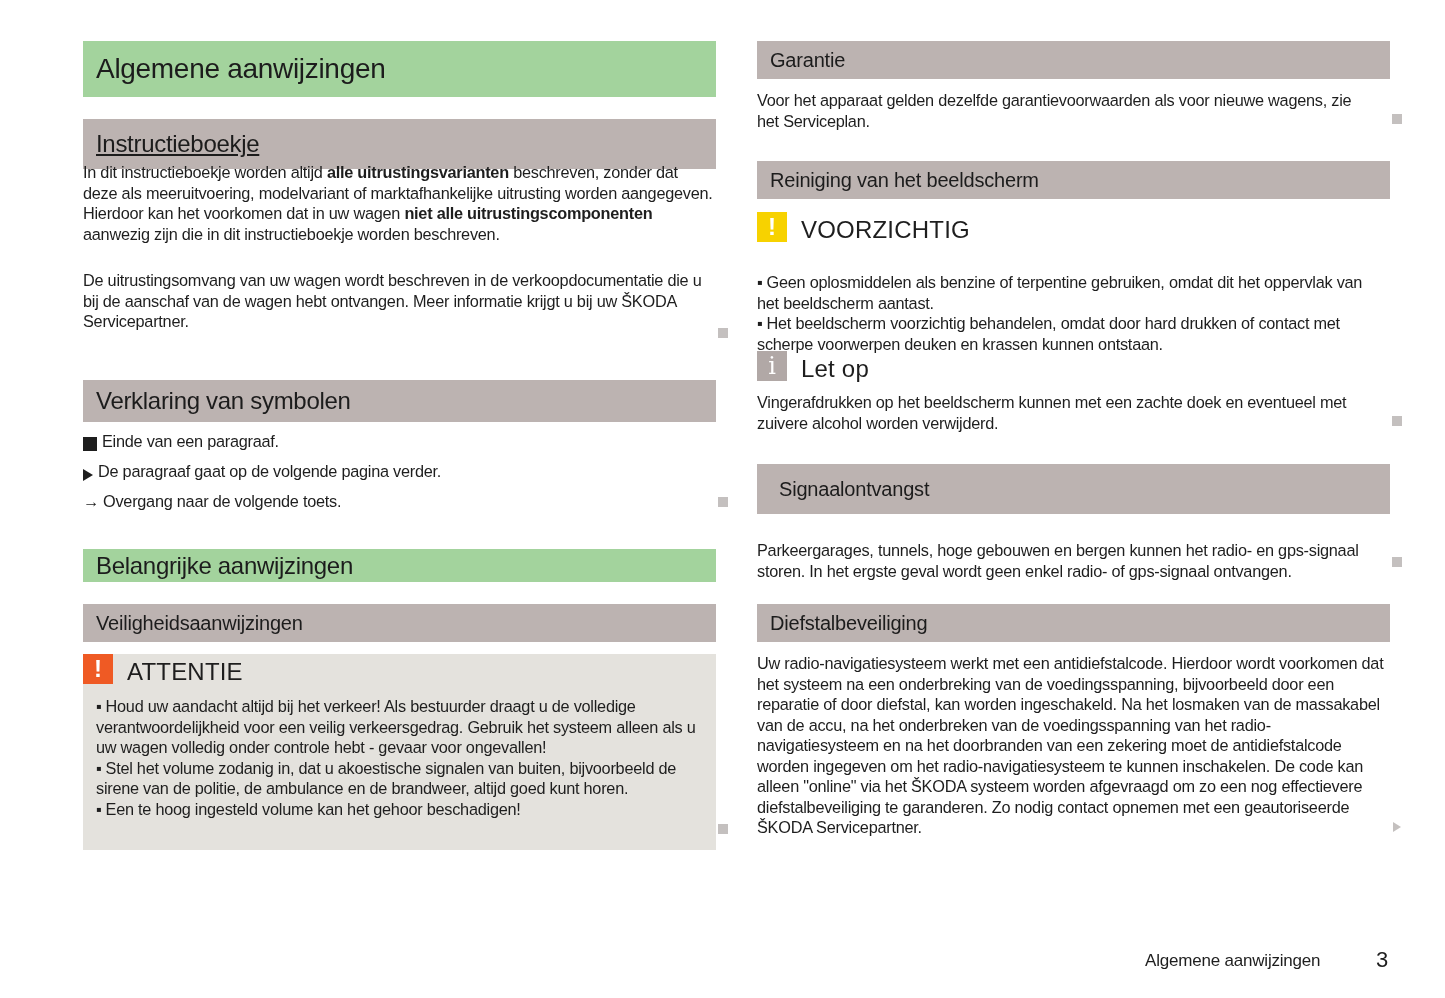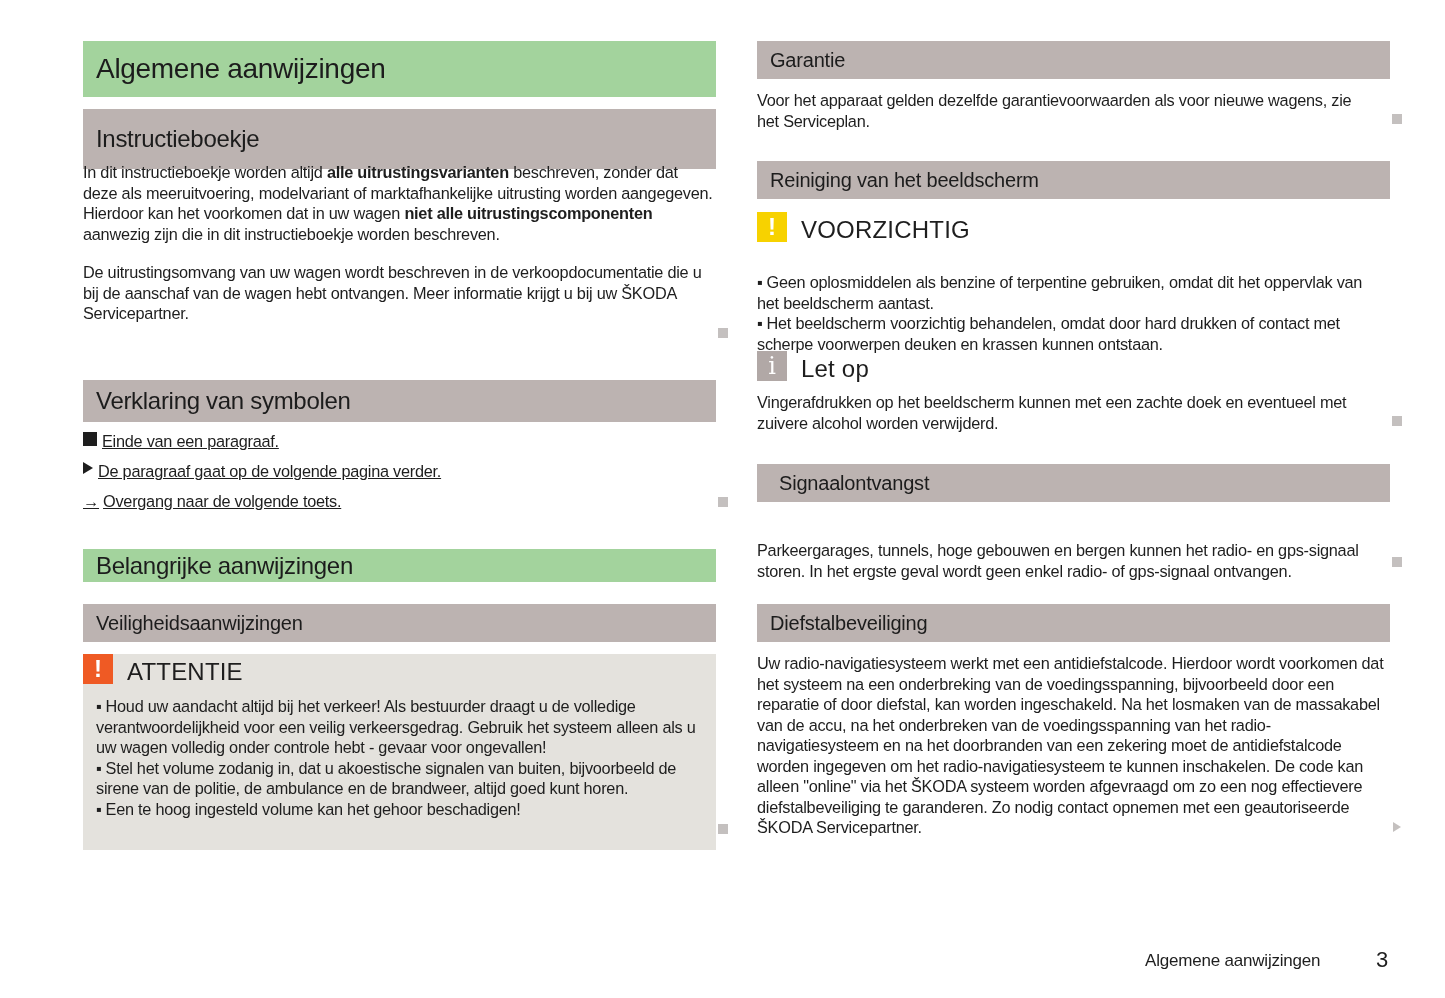--- a/index.html
+++ b/index.html
@@ -17,21 +17,21 @@
   .h2 { font-size:24px; font-family:"Liberation Sans",sans-serif; letter-spacing:-0.3px; }
   .h3 { font-size:20px; font-family:"Liberation Sans",sans-serif; letter-spacing:-0.2px; }
   .text { position:absolute; left:0; right:0; font-size:16.3px; line-height:20.5px;
           font-family:"Liberation Sans",sans-serif; letter-spacing:-0.25px; }
   .text p { margin:0; }
   .text b { font-weight:bold; }
   .endmark { position:absolute; width:10px; height:10px; background:#c4c0bf; }
   .contmark { position:absolute; width:0; height:0; border-left:8px solid #c4c0bf;
               border-top:5px solid transparent; border-bottom:5px solid transparent; }
   .sym-row { position:absolute; left:0; font-size:16.3px; font-family:"Liberation Sans",sans-serif;
-             letter-spacing:-0.25px; display:flex; align-items:flex-start;text-decoration:underline; }
+             letter-spacing:-0.25px; display:flex; align-items:flex-end; }
   .sym-square { width:14px; height:14px; background:#1e1e1e; margin-right:5px; display:inline-block; }
   .sym-tri { width:0; height:0; border-left:10px solid #1e1e1e; border-top:6px solid transparent;
              border-bottom:6px solid transparent; margin-right:5px; display:inline-block; }
   .sym-arrow { margin-right:4px; }
   .warnbox { position:absolute; left:0; right:0; background:#e4e2dd; }
   .icon-box { position:absolute; width:30px; height:30px; color:#fff; font-weight:bold;
               font-size:24px; display:flex; align-items:center; justify-content:center;
               font-family:"Liberation Sans",sans-serif; }
   .icon-orange { background:#ef5a24; }
   .icon-yellow { background:#f7d200; }
@@ -43,28 +43,28 @@
   .footer-page { position:absolute; left:1376px; top:947px; font-size:22px;
                  font-family:"Liberation Sans",sans-serif; }
 </style>
 </head>
 <body>
 
 <div class="col col-left">
   <div class="bar bar-green h1" style="top:41px;height:56px;">
     <span>Algemene aanwijzingen</span>
   </div>
-  <div class="bar bar-grey h2" style="top:109px;height:60px;">
+  <div class="bar bar-grey h2" style="top:119px;height:50px;text-decoration:underline;">
     <span>Instructieboekje</span>
   </div>
 
   <div class="text" style="top:162px;">
     <p><span>In dit instructieboekje worden altijd </span><b>alle uitrustingsvarianten</b><span> beschreven, zonder dat deze als meeruitvoering, modelvariant of marktafhankelijke uitrusting worden aangegeven.</span></p>
     <p style=""><span>Hierdoor kan het voorkomen dat in uw wagen </span><b>niet alle uitrustingscomponenten</b><span> aanwezig zijn die in dit instructieboekje worden beschreven.</span></p>
-    <p style="margin-top:18px;">De uitrustingsomvang van uw wagen wordt beschreven in de verkoopdocumentatie die u bij de aanschaf van de wagen hebt ontvangen. Meer informatie krijgt u bij uw ŠKODA Servicepartner.</p>
+    <p style="margin-top:26px;">De uitrustingsomvang van uw wagen wordt beschreven in de verkoopdocumentatie die u bij de aanschaf van de wagen hebt ontvangen. Meer informatie krijgt u bij uw ŠKODA Servicepartner.</p>
   </div>
   <div class="endmark" style="left:635px;top:328px;"></div>
 
   <div class="bar bar-grey h2" style="top:380px;height:42px;">
     <span>Verklaring van symbolen</span>
   </div>
   <div class="sym-row" style="top:432px;">
     <span class="sym-square"></span>
     <span>Einde van een paragraaf.</span>
   </div>
@@ -111,21 +111,21 @@
   <div class="warn-title" style="left:44px;top:216px;">VOORZICHTIG</div>
   <div class="text" style="top:253px;right:8px;margin-top:19px;">
     <p class="bullet">Geen oplosmiddelen als benzine of terpentine gebruiken, omdat dit het oppervlak van het beeldscherm aantast.</p>
     <p class="bullet">Het beeldscherm voorzichtig behandelen, omdat door hard drukken of contact met scherpe voorwerpen deuken en krassen kunnen ontstaan.</p>
   </div>
   <div class="icon-box icon-grey" style="left:0;top:351px;">i</div>
   <div class="warn-title" style="left:44px;top:355px;">Let op</div>
   <div class="text" style="top:392px;right:8px;">Vingerafdrukken op het beeldscherm kunnen met een zachte doek en eventueel met zuivere alcohol worden verwijderd.</div>
   <div class="endmark" style="left:635px;top:416px;"></div>
 
-  <div class="bar bar-grey h3" style="top:464px;height:38px;padding-left:22px;">
+  <div class="bar bar-grey h3" style="top:464px;height:50px;padding-left:22px;">
     <span>Signaalontvangst</span>
   </div>
   <div class="text" style="top:540px;right:16px;">Parkeergarages, tunnels, hoge gebouwen en bergen kunnen het radio- en gps-signaal storen. In het ergste geval wordt geen enkel radio- of gps-signaal ontvangen.</div>
   <div class="endmark" style="left:635px;top:557px;"></div>
 
   <div class="bar bar-grey h3" style="top:604px;height:38px;">
     <span>Diefstalbeveiliging</span>
   </div>
   <div class="text" style="top:653px;right:6px;">Uw radio-navigatiesysteem werkt met een antidiefstalcode. Hierdoor wordt voorkomen dat het systeem na een onderbreking van de voedingsspanning, bijvoorbeeld door een reparatie of door diefstal, kan worden ingeschakeld. Na het losmaken van de massakabel van de accu, na het onderbreken van de voedingsspanning van het radio-navigatiesysteem en na het doorbranden van een zekering moet de antidiefstalcode worden ingegeven om het radio-navigatiesysteem te kunnen inschakelen. De code kan alleen "online" via het ŠKODA systeem worden afgevraagd om zo een nog effectievere diefstalbeveiliging te garanderen. Zo nodig contact opnemen met een geautoriseerde ŠKODA Servicepartner.</div>
   <div class="contmark" style="left:636px;top:822px;"></div>

